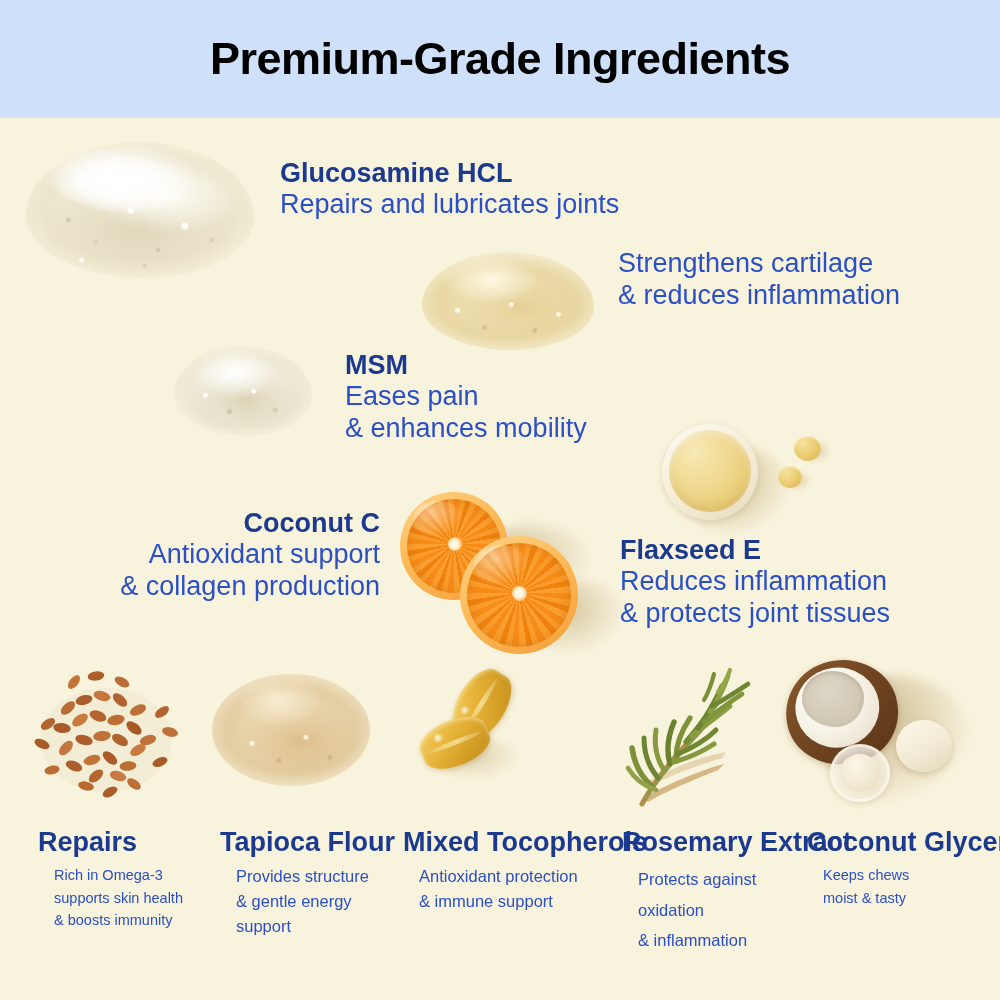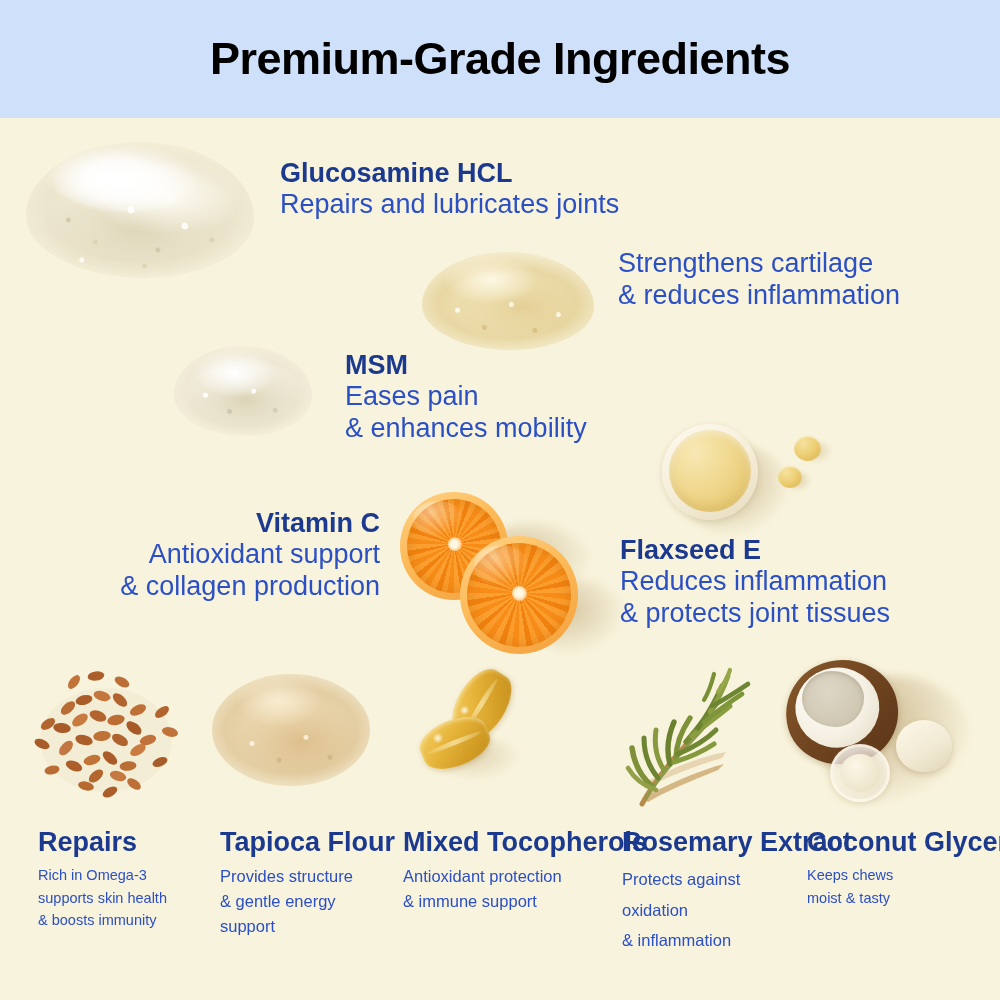--- a/index.html
+++ b/index.html
@@ -60,21 +60,21 @@
 
   
   .big .name { font-size: 27px; margin-bottom: 1px; }
   .big .desc { font-size: 27px; }
 
   .al-left  { text-align: left;  }
   .al-right { text-align: right; }
 
   
   .bot .name { font-size: 27px; line-height: 1.16; }
-  .bot .desc { font-size: 16.5px; margin-top: 6px; line-height: 1.52; }
+  .bot .desc { font-size: 16.5px; margin-top: 6px; line-height: 1.52; margin-left: 16px; }
   .bot.small-desc .desc { font-size: 14.5px; line-height: 1.55; }
   .bot.loose-desc .desc { line-height: 1.85; }
 
   
   .art { position: absolute; }
 
   
   .pile { position: absolute; border-radius: 50% 50% 48% 52% / 54% 56% 44% 46%; }
   .pile::after {
     content: "";
@@ -521,21 +521,21 @@
 &amp; reduces inflammation</div>
   </div>
 
   <div class="block big al-left" style="left:304px; top:232px;margin-left:41px;">
     <div class="name">MSM</div>
     <div class="desc">Eases pain
 &amp; enhances mobility</div>
   </div>
 
   <div class="block big al-right" style="right:620px; top:390px; text-align:right;">
-    <div class="name">Vitamin C</div>
+    <div class="name">Coconut C</div>
     <div class="desc">Antioxidant support
 &amp; collagen production</div>
   </div>
 
   <div class="block big al-left" style="left:620px; top:417px;">
     <div class="name">Flaxseed E</div>
     <div class="desc">Reduces inflammation
 &amp; protects joint tissues</div>
   </div>
 

